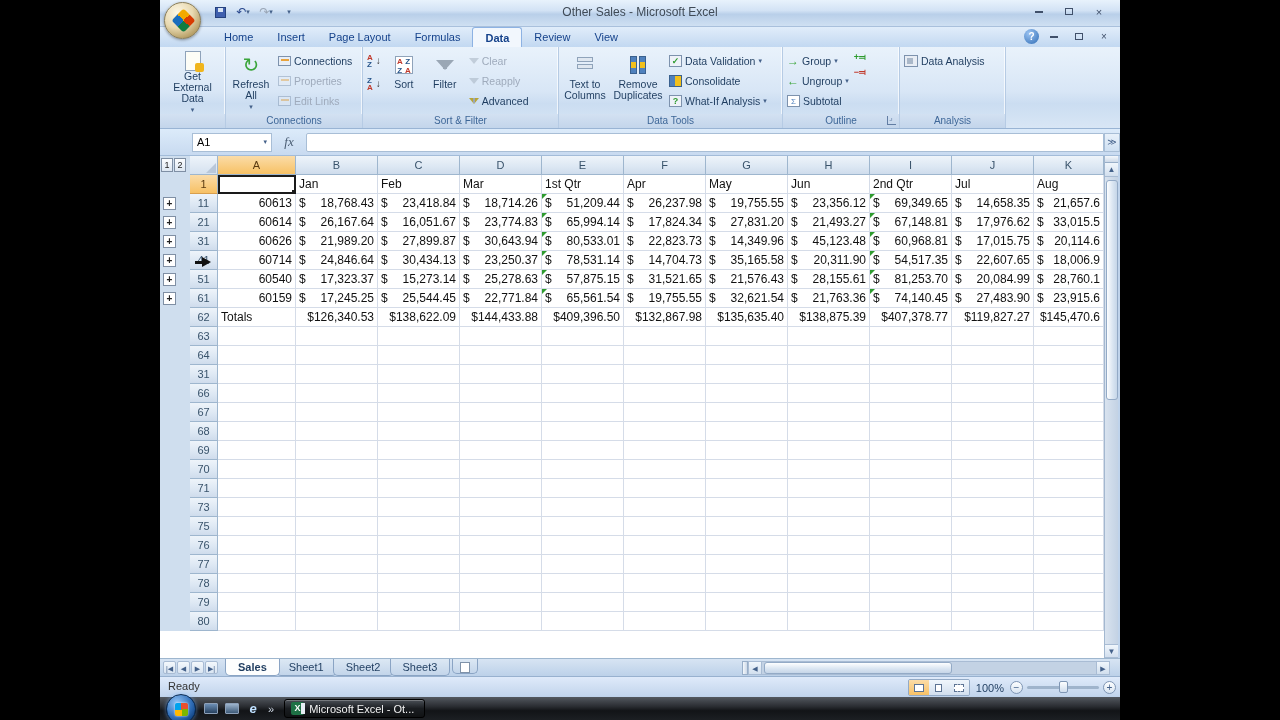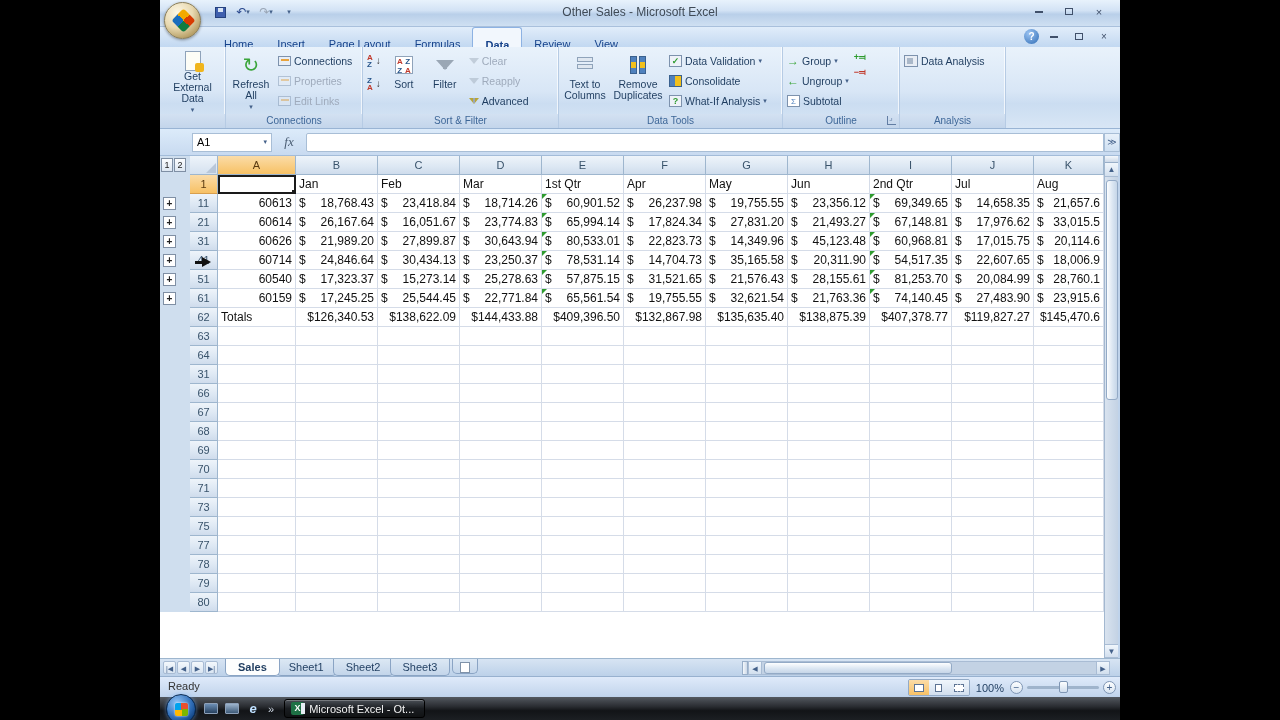--- a/index.html
+++ b/index.html
@@ -28,21 +28,21 @@
   .winctl { position:absolute; right:8px; top:4px; display:flex; gap:4px; }
   .winbtn { width:26px; height:15px; display:flex; align-items:center; justify-content:center;
     font-size:11px; color:#40506a; border-radius:2px; }
   .winbtn .bar { width:8px; height:2px; background:#40506a; }
   .winbtn .box { width:8px; height:7px; border:1px solid #40506a; }
 
   
   .tabrow { position:absolute; left:0; top:27px; width:960px; height:20px;
     background:linear-gradient(#e1edfa, #c2d8f1); }
   .tabs { position:absolute; left:52px; top:0; display:flex; height:20px; }
-  .rtab { padding:7px 12px; line-height:20px; font-size:11px; color:#15428b; }
+  .rtab { padding:0 12px; line-height:20px; font-size:11px; color:#15428b; }
   .rtab.active { background:#f2f7fd; border:1px solid #8db2e3; border-bottom:none;
     border-radius:3px 3px 0 0; color:#15428b; font-weight:bold; }
   .tabrow-right { position:absolute; right:6px; top:2px; display:flex; align-items:center; gap:5px; }
   .help-orb { width:15px; height:15px; border-radius:50%;
     background:radial-gradient(circle at 35% 30%, #9cc4f2, #2f6cb5); color:#fff;
     font-size:10px; font-weight:bold; display:flex; align-items:center; justify-content:center; }
   .winbtn.small { width:20px; height:13px; font-size:10px; }
 
   
   .ribbon { position:absolute; left:0; top:47px; width:960px; height:82px;
@@ -514,21 +514,21 @@
           <div class="cell acct" style="width: 82px;">
             <span>$</span>
             <span>23,418.84</span>
           </div>
           <div class="cell acct" style="width: 82px;">
             <span>$</span>
             <span>18,714.26</span>
           </div>
           <div class="cell acct" style="width: 82px;">
             <span>$</span>
-            <span>60,901.52</span>
+            <span>51,209.44</span>
             <div class="tri"></div>
           </div>
           <div class="cell acct" style="width: 82px;">
             <span>$</span>
             <span>26,237.98</span>
           </div>
           <div class="cell acct" style="width: 82px;">
             <span>$</span>
             <span>19,755.55</span>
           </div>
@@ -970,20 +970,35 @@
           <div class="cell right" style="width: 82px;"></div>
           <div class="cell right" style="width: 82px;"></div>
           <div class="cell right" style="width: 82px;"></div>
           <div class="cell right" style="width: 82px;"></div>
           <div class="cell right" style="width: 82px;"></div>
           <div class="cell right" style="width: 82px;"></div>
           <div class="cell right" style="width: 70px;"></div>
         </div>
         <div class="grid-row">
           <div class="ocell"></div>
+          <div class="rhdr">76</div>
+          <div class="cell" style="width: 78px;"></div>
+          <div class="cell right" style="width: 82px;"></div>
+          <div class="cell right" style="width: 82px;"></div>
+          <div class="cell right" style="width: 82px;"></div>
+          <div class="cell right" style="width: 82px;"></div>
+          <div class="cell right" style="width: 82px;"></div>
+          <div class="cell right" style="width: 82px;"></div>
+          <div class="cell right" style="width: 82px;"></div>
+          <div class="cell right" style="width: 82px;"></div>
+          <div class="cell right" style="width: 82px;"></div>
+          <div class="cell right" style="width: 70px;"></div>
+        </div>
+        <div class="grid-row">
+          <div class="ocell"></div>
           <div class="rhdr">77</div>
           <div class="cell" style="width: 78px;"></div>
           <div class="cell right" style="width: 82px;"></div>
           <div class="cell right" style="width: 82px;"></div>
           <div class="cell right" style="width: 82px;"></div>
           <div class="cell right" style="width: 82px;"></div>
           <div class="cell right" style="width: 82px;"></div>
           <div class="cell right" style="width: 82px;"></div>
           <div class="cell right" style="width: 82px;"></div>
           <div class="cell right" style="width: 82px;"></div>

